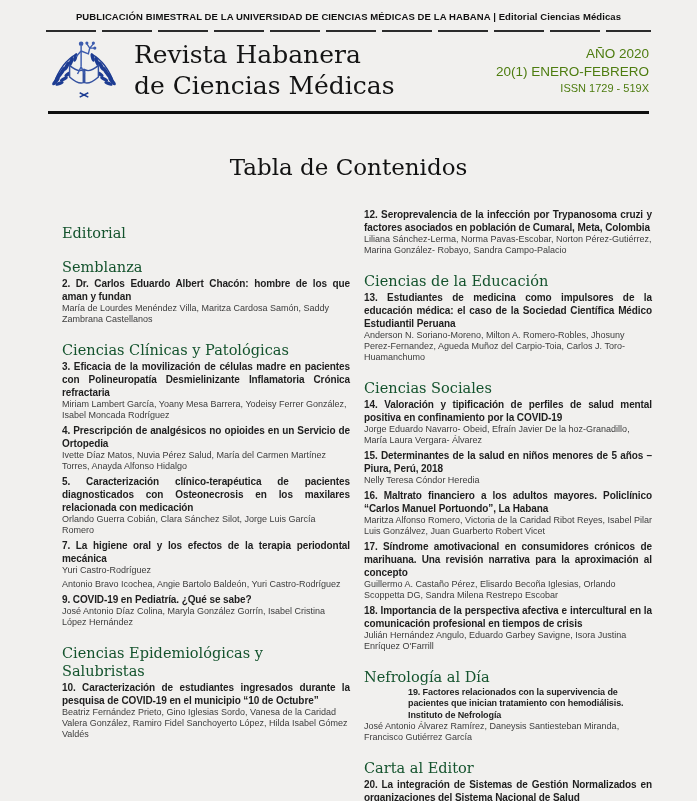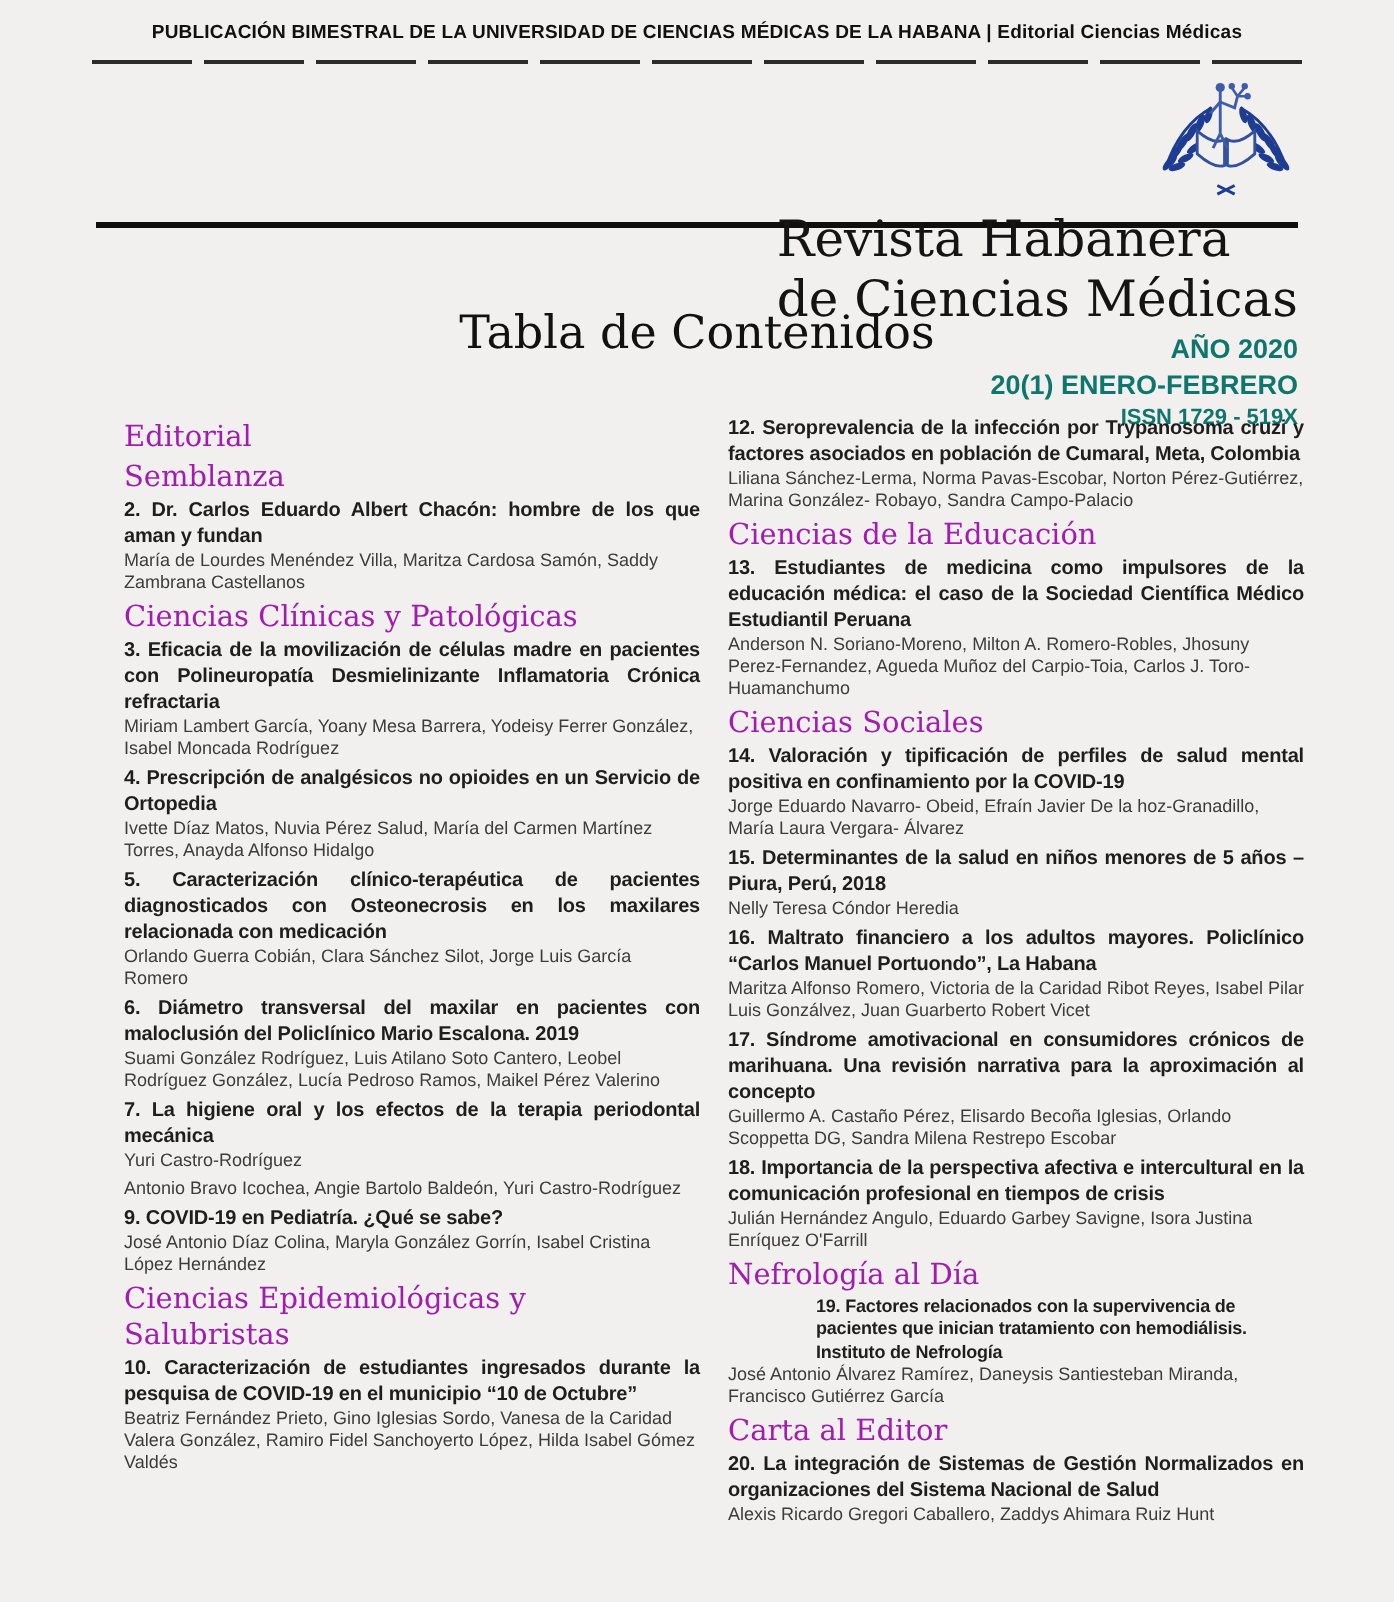--- a/index.html
+++ b/index.html
@@ -18,39 +18,38 @@
     color: #111;
     letter-spacing: 0.1px;
   }
   .dash-rule {
     margin: 8px 46px 0 46px;
     height: 1.5px;
     background: repeating-linear-gradient(90deg, #2b2b2b 0 50px, transparent 50px 56px);
   }
   .masthead {
     display: flex;
-    align-items: flex-end;
+    align-items: center;
     margin: 6px 48px 0 48px;
     height: 66px;
-    flex-direction: column;
   }
   .logo { flex: 0 0 auto; }
   .jtitle {
     margin-left: 14px;
     font-family: "DejaVu Serif", serif;
     font-size: 25px;
     line-height: 1.22;
     color: #141414;
     white-space: nowrap;
   }
   .issue-block {
     margin-left: auto;
     text-align: right;
-    font-weight: bold;
-    color: #0f766e;
+    font-weight: normal;
+    color: #4d7c0f;
   }
   .issue-block .year, .issue-block .issue { font-size: 13.5px; line-height: 1.35; }
   .issue-block .issn { font-size: 11px; line-height: 1.4; }
   .thick-rule {
     margin: 7px 48px 0 48px;
     border-top: 3px solid #0f0f0f;
   }
   .toc-title {
     margin: 40px 0 0 0;
     text-align: center;
@@ -62,22 +61,22 @@
   .columns {
     display: flex;
     gap: 14px;
     margin: 28px 45px 0 62px;
   }
   .col { flex: 1 1 0; min-width: 0; }
   .section-h {
     font-family: "DejaVu Serif", serif;
     font-size: 14.5px;
     line-height: 18px;
-    margin: 2px 0 1px 0;
-    color: #a21caf;
+    margin: 16px 0 1px 0;
+    color: #14532d;
   }
   .item { margin: 0 0 3px 0; }
   .item-title {
     font-size: 10px;
     font-weight: bold;
     line-height: 13px;
     text-align: justify;
     letter-spacing: -0.1px;
     color: #1e1e1e;
   }
@@ -183,24 +182,20 @@
       </div>
       <div class="item">
         <div class="item-title">4. Prescripción de analgésicos no opioides en un Servicio de Ortopedia</div>
         <div class="item-authors">Ivette Díaz Matos, Nuvia Pérez Salud, María del Carmen Martínez Torres, Anayda Alfonso Hidalgo</div>
       </div>
       <div class="item">
         <div class="item-title">5. Caracterización clínico-terapéutica de pacientes diagnosticados con Osteonecrosis en los maxilares relacionada con medicación</div>
         <div class="item-authors">Orlando Guerra Cobián, Clara Sánchez Silot, Jorge Luis García Romero</div>
       </div>
       <div class="item">
-        <div class="item-title">6. Diámetro transversal del maxilar en pacientes con maloclusión del Policlínico Mario Escalona. 2019</div>
-        <div class="item-authors">Suami González Rodríguez, Luis Atilano Soto Cantero, Leobel Rodríguez González, Lucía Pedroso Ramos, Maikel Pérez Valerino</div>
-      </div>
-      <div class="item">
         <div class="item-title">7. La higiene oral y los efectos de la terapia periodontal mecánica</div>
         <div class="item-authors">Yuri Castro-Rodríguez</div>
       </div>
       <div class="item">
         <div class="item-authors">Antonio Bravo Icochea, Angie Bartolo Baldeón, Yuri Castro-Rodríguez</div>
       </div>
       <div class="item">
         <div class="item-title">9. COVID-19 en Pediatría. ¿Qué se sabe?</div>
         <div class="item-authors">José Antonio Díaz Colina, Maryla González Gorrín, Isabel Cristina López Hernández</div>
       </div>

